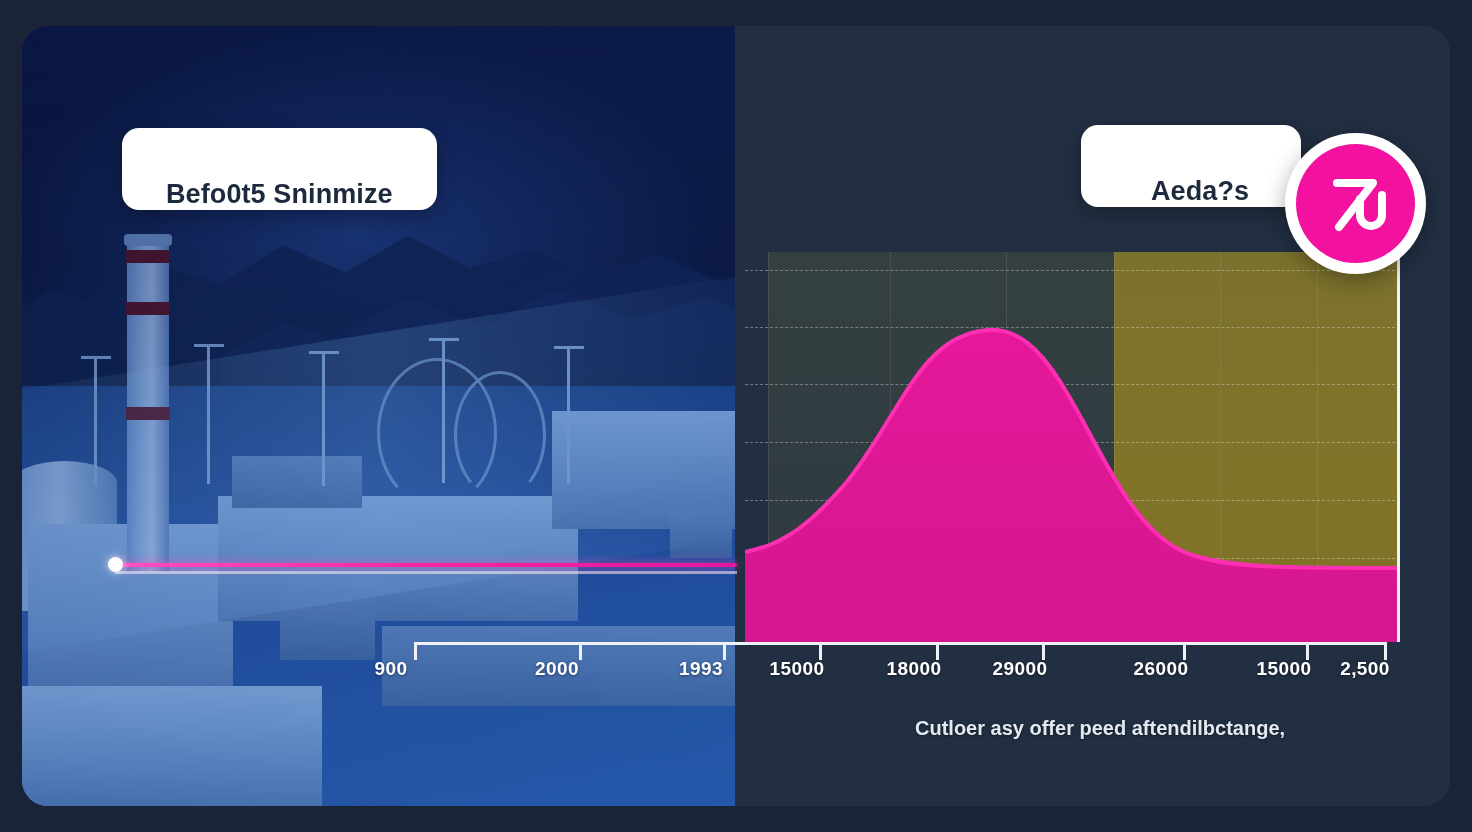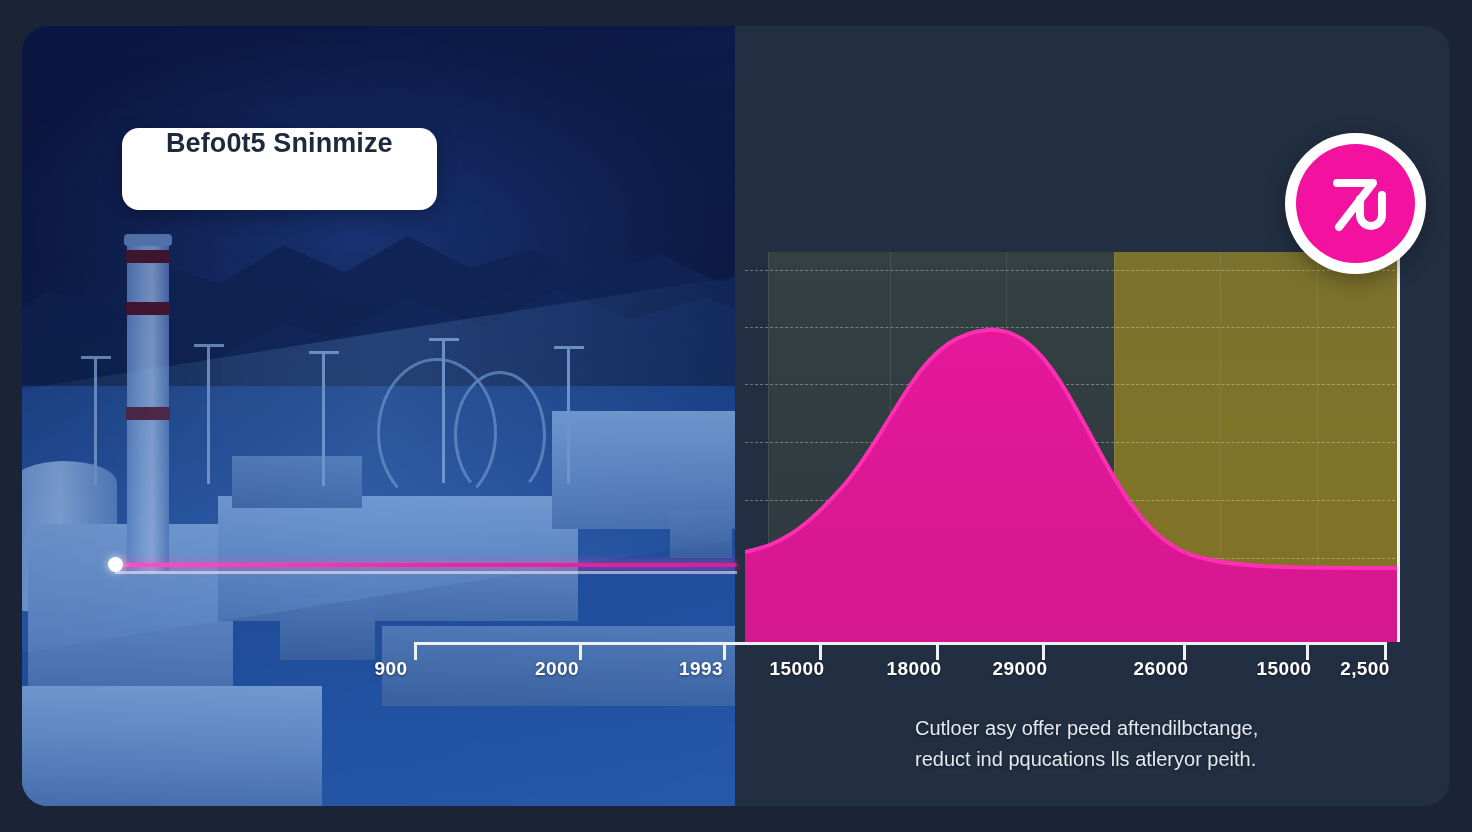--- a/index.html
+++ b/index.html
@@ -150,21 +150,21 @@
   }
   .spark-dot {
     position: absolute; left: 86px; top: 531px; width: 15px; height: 15px;
     border-radius: 50%; background: #ffffff;
     box-shadow: 0 0 9px rgba(255,255,255,.8);
   }
 
   
   .pill {
     position: absolute; background: #ffffff; border-radius: 17px;
-    display: flex; align-items: flex-start;
+    display: flex; align-items: flex-end;
     box-shadow: 0 6px 20px rgba(0,0,0,.30);
   }
   .pill-label {
     color: #1d2a3d; font-size: 27px; font-weight: 700; letter-spacing: .1px;
     white-space: nowrap;
   }
   #pill-before { left: 100px; top: 102px; height: 82px; padding: 0 44px; }
   #pill-after  { left: 1059px; top: 99px; height: 82px; padding: 0 52px 0 70px; }
 
   .badge {
@@ -174,21 +174,21 @@
     box-shadow: 0 6px 22px rgba(0,0,0,.32);
   }
   .badge-inner {
     width: 119px; height: 119px; border-radius: 50%;
     background: #f312a0; display:flex; align-items:center; justify-content:center;
   }
 
   
   .caption {
     position: absolute; left: 893px; top: 687px; width: 470px;
-    color: #e3e9f1; font-size: 20px; line-height: 31px; font-weight: 400;
+    color: #e3e9f1; font-size: 20px; line-height: 31px; font-weight: 700;
     text-shadow: 0 1px 3px rgba(0,0,0,.5);
   }
   .caption div { white-space: nowrap; }
 </style>
 </head>
 <body>
 
 <div id="stage">
   <div class="card">
 
@@ -294,29 +294,31 @@
     </div>
 
     <div class="spark-underline"></div>
     <div class="spark-line"></div>
     <div class="spark-dot"></div>
 
     <div class="pill" id="pill-before">
       <span class="pill-label">Befo0t5 Sninmize</span>
     </div>
 
+    <div class="pill" id="pill-after">
+      <span class="pill-label">Aeda?s</span>
+    </div>
 
     <div class="badge">
       <div class="badge-inner">
         <svg width="86" height="86" viewBox="0 0 86 86">
           <path d="M24 22 H60 L26 66" fill="none" stroke="#ffffff" stroke-width="8" stroke-linecap="round" stroke-linejoin="round"></path>
           <path d="M47 38 V54 a11 11 0 0 0 22 0 V34" fill="none" stroke="#ffffff" stroke-width="8" stroke-linecap="round" stroke-linejoin="round"></path>
         </svg>
       </div>
     </div>
 
     <div class="caption">
       <div>Cutloer asy offer peed aftendilbctange,</div>
-      <div>reduct ind pqucations lls atleryor peith.</div>
     </div>
 
   </div>
 </div>
 
 </body></html>

